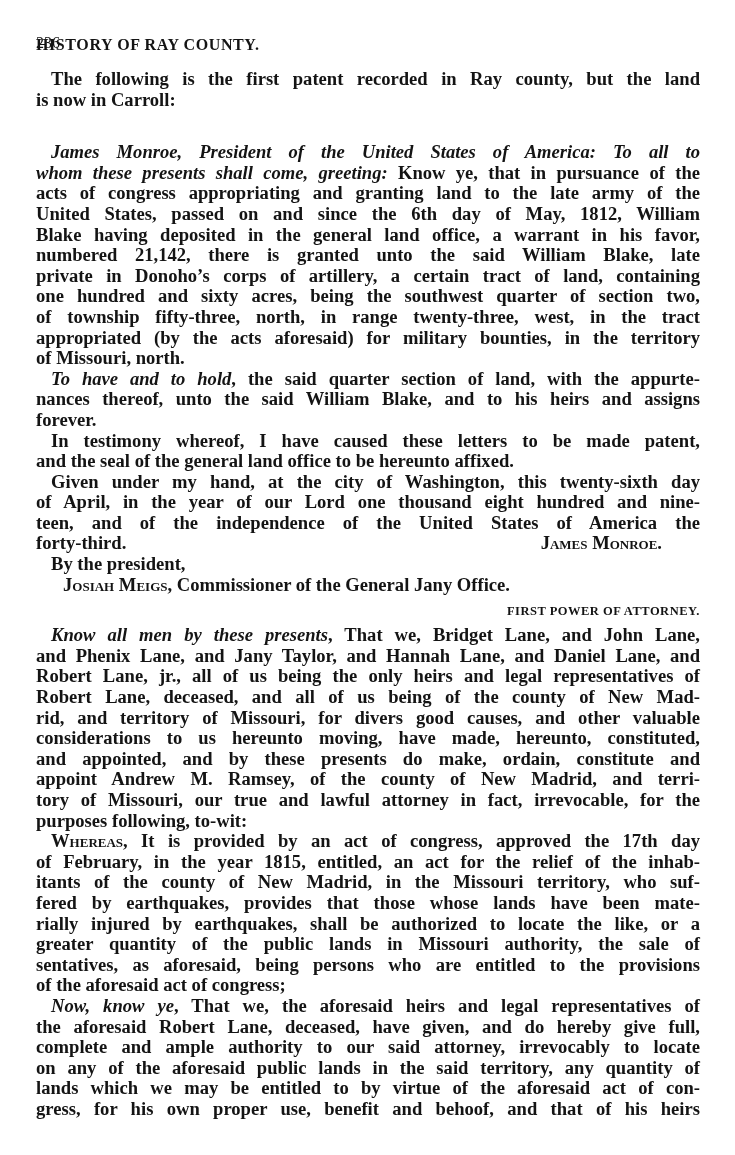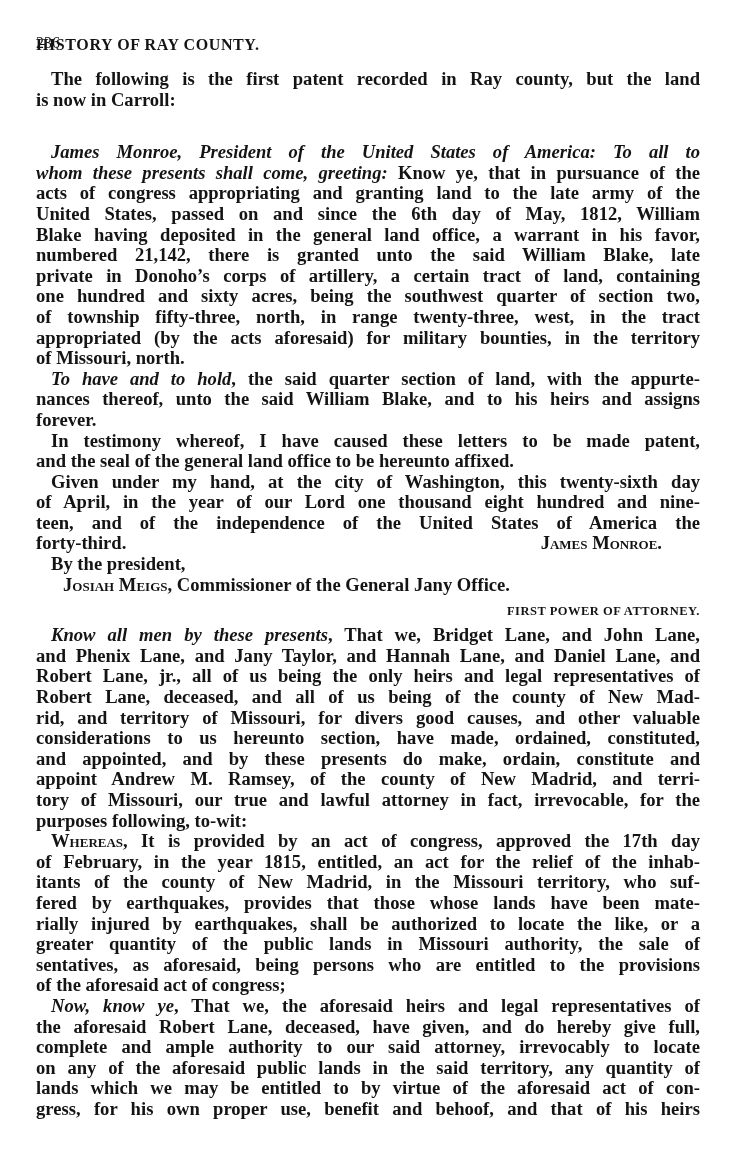--- a/index.html
+++ b/index.html
@@ -85,21 +85,21 @@
     <div class="line last indent">By the president,</div>
     <div class="line last indent2"><span class="sc">Josiah Meigs</span><span>, Commissioner of the General Jany Office.</span></div>
 
     <div class="heading">FIRST POWER OF ATTORNEY.</div>
 
     <div class="line indent"><span class="it">Know all men by these presents</span><span>, That we, Bridget Lane, and John Lane,</span></div>
     <div class="line">and Phenix Lane, and Jany Taylor, and Hannah Lane, and Daniel Lane, and</div>
     <div class="line">Robert Lane, jr., all of us being the only heirs and legal representatives of</div>
     <div class="line">Robert Lane, deceased, and all of us being of the county of New Mad-</div>
     <div class="line">rid, and territory of Missouri, for divers good causes, and other valuable</div>
-    <div class="line">considerations to us hereunto section, have made, ordained, constituted,</div>
+    <div class="line">considerations to us hereunto moving, have made, hereunto, constituted,</div>
     <div class="line">and appointed, and by these presents do make, ordain, constitute and</div>
     <div class="line">appoint Andrew M. Ramsey, of the county of New Madrid, and terri-</div>
     <div class="line">tory of Missouri, our true and lawful attorney in fact, irrevocable, for the</div>
     <div class="line last">purposes following, to-wit:</div>
 
     <div class="line indent"><span class="sc">Whereas</span><span>, It is provided by an act of congress, approved the 17th day</span></div>
     <div class="line">of February, in the year 1815, entitled, an act for the relief of the inhab-</div>
     <div class="line">itants of the county of New Madrid, in the Missouri territory, who suf-</div>
     <div class="line">fered by earthquakes, provides that those whose lands have been mate-</div>
     <div class="line">rially injured by earthquakes, shall be authorized to locate the like, or a</div>

